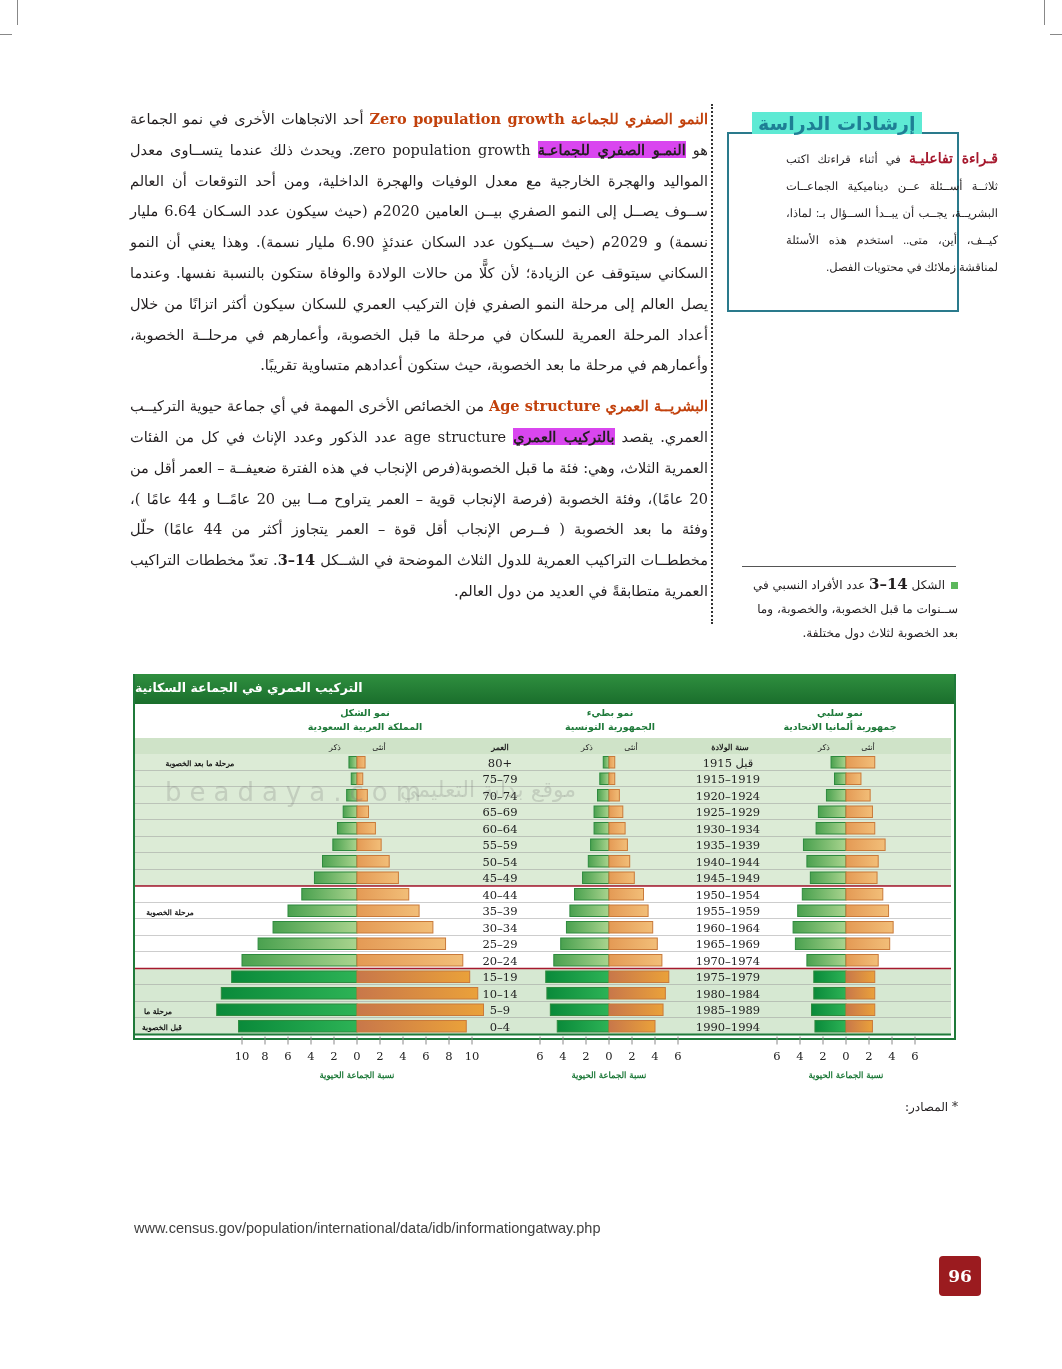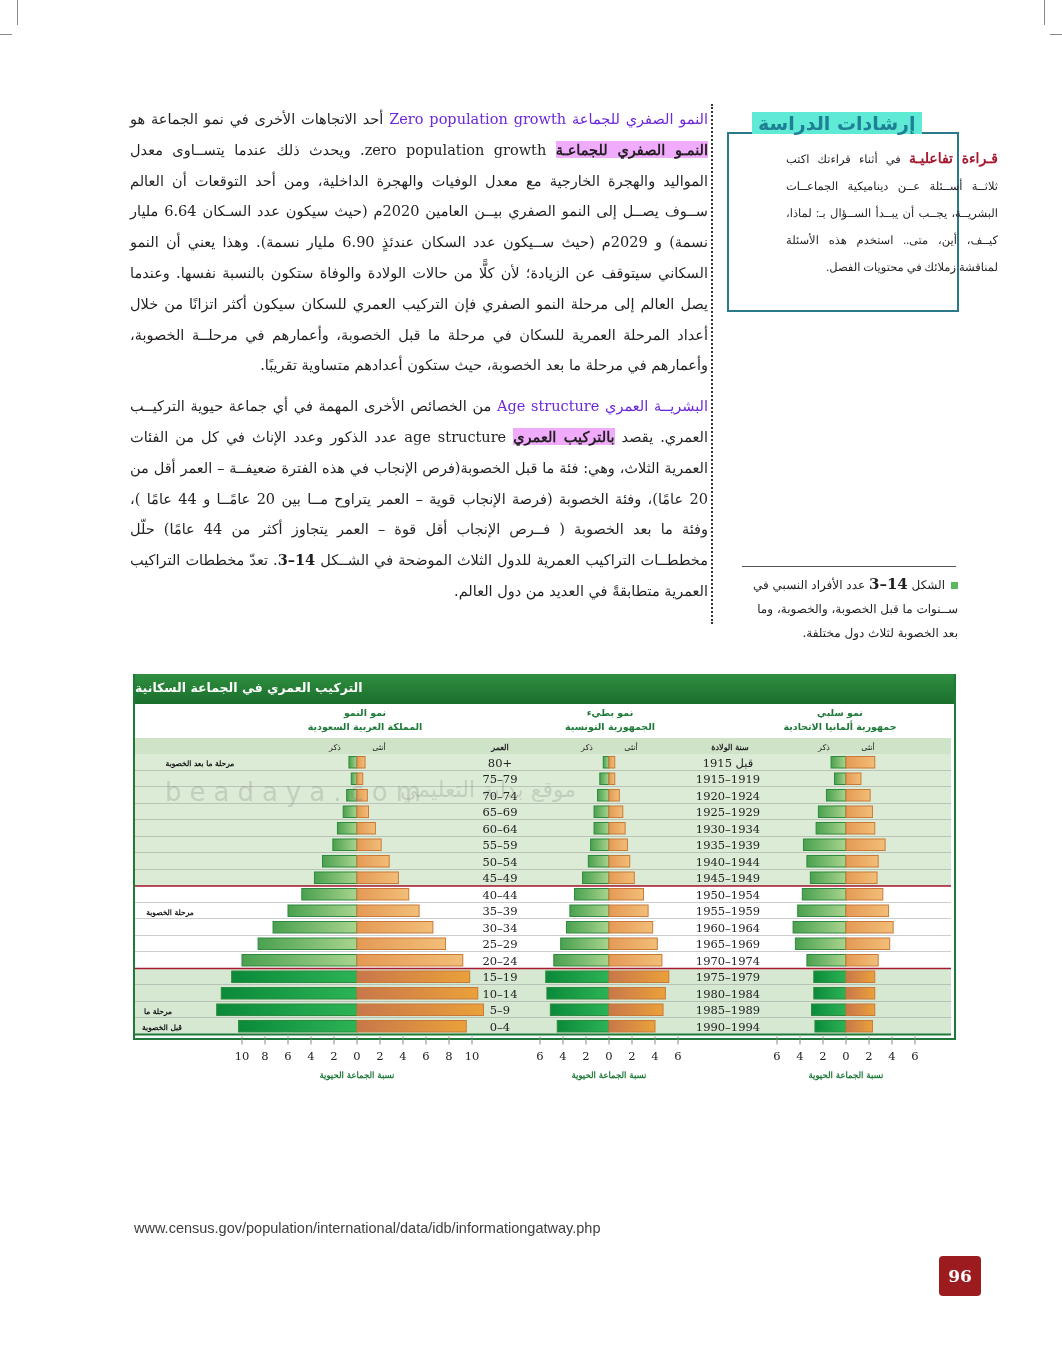--- a/index.html
+++ b/index.html
@@ -1,21 +1,21 @@
 <!DOCTYPE html>
 <html><head>
 <meta charset="utf-8">
 <style>
   html,body{margin:0;padding:0;background:#fff;}
   body{width:1062px;height:1369px;position:relative;overflow:hidden;font-family:"DejaVu Sans",sans-serif;color:#231f20;}
   .crop{position:absolute;background:#888;}
   .main-col{position:absolute;left:130px;top:104px;width:578px;direction:rtl;text-align:justify;font-family:"DejaVu Serif",serif;font-size:14.5px;line-height:30.8px;}
   .main-col p{margin:0 0 10px 0;}
-  .term{color:#6d28d9;font-weight:normal;}
-  .hl{background:#f0abfc;font-weight:bold;}
+  .term{color:#c2410c;font-weight:bold;}
+  .hl{background:#d946ef;font-weight:bold;}
   .divider{position:absolute;left:711px;top:104px;height:520px;border-left:2px dotted #333;}
   .study{position:absolute;left:727px;top:132px;width:228px;height:176px;border:2px solid #2a7a8c;}
   .study-title{position:absolute;left:752px;top:112px;padding:0 6px;background:#5eead4;color:#1e7f95;font-size:19px;font-weight:bold;direction:rtl;}
   .study-body{position:absolute;left:738px;top:145px;width:212px;direction:rtl;text-align:justify;font-size:11.5px;line-height:27px;font-family:Liberation Serif, serif;margin-left:48px;}
   .study-body .ttl{color:#a6192e;font-weight:bold;font-size:14px;}
   .caption-rule{position:absolute;left:742px;top:566px;width:214px;border-top:1px solid #555;}
   .caption{position:absolute;left:742px;top:572px;width:216px;direction:rtl;font-size:12px;line-height:24px;font-family:"DejaVu Serif",serif;}
   .caption .sq{display:inline-block;width:7px;height:7px;background:#5cb85c;margin-left:6px;}
   .caption b{font-size:15px;}
   .chart{position:absolute;left:133px;top:674px;width:819px;height:364px;border:2px solid #1f7a3a;border-top:none;background:#fff;}
@@ -56,21 +56,21 @@
 </div>
 
 <div class="caption-rule"></div>
 <div class="caption">
   <span class="sq"></span><span>الشكل</span> <b>14–3</b><span> عدد الأفراد النسبي في ســنوات ما قبل الخصوبة، والخصوبة، وما بعد الخصوبة لثلاث دول مختلفة.</span>
 </div>
 
 <div class="chart">
   <div class="chart-head">التركيب العمري في الجماعة السكانية</div>
   <div class="country" style="left:150px;width:160px">
-    <div>نمو النمو</div>
+    <div>نمو الشكل</div>
     <div>المملكة العربية السعودية</div>
   </div>
   <div class="country" style="left:400px;width:150px">
     <div>نمو بطيء</div>
     <div>الجمهورية التونسية</div>
   </div>
   <div class="country" style="left:620px;width:170px">
     <div>نمو سلبي</div>
     <div>جمهورية ألمانيا الاتحادية</div>
   </div>
@@ -333,16 +333,17 @@
     <text x="170" y="915" font-size="7.5" text-anchor="middle" fill="#111" font-weight="bold">مرحلة الخصوبة</text>
     <text x="158" y="1013.5" font-size="7.5" text-anchor="middle" fill="#111" font-weight="bold">مرحلة ما</text>
     <text x="162" y="1030" font-size="7.5" text-anchor="middle" fill="#111" font-weight="bold">قبل الخصوبة</text>
     <line x1="135" x2="951" y1="1034.5" y2="1034.5" stroke="#1f7a3a" stroke-width="2"></line>
   </svg>
 
 <div class="wm" style="left:165px;top:777px">beadaya.com</div>
 <div class="wm" style="left:400px;top:777px;letter-spacing:2px;font-size:22px">موقع بداية التعليمي</div>
 
 <div class="refs">
+  <div>* المصادر:</div>
 </div>
 <div class="url">www.census.gov/population/international/data/idb/informationgatway.php</div>
 
 <div class="pagenum">96</div>
 
 </body></html>

